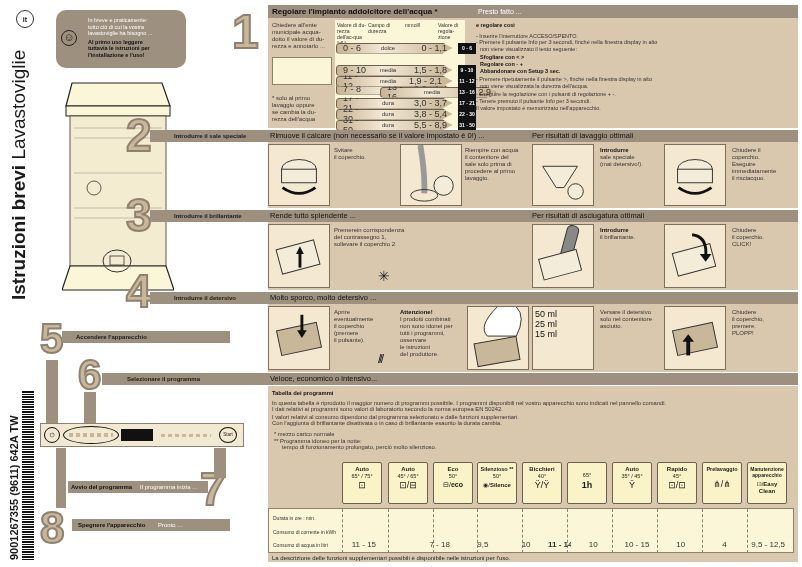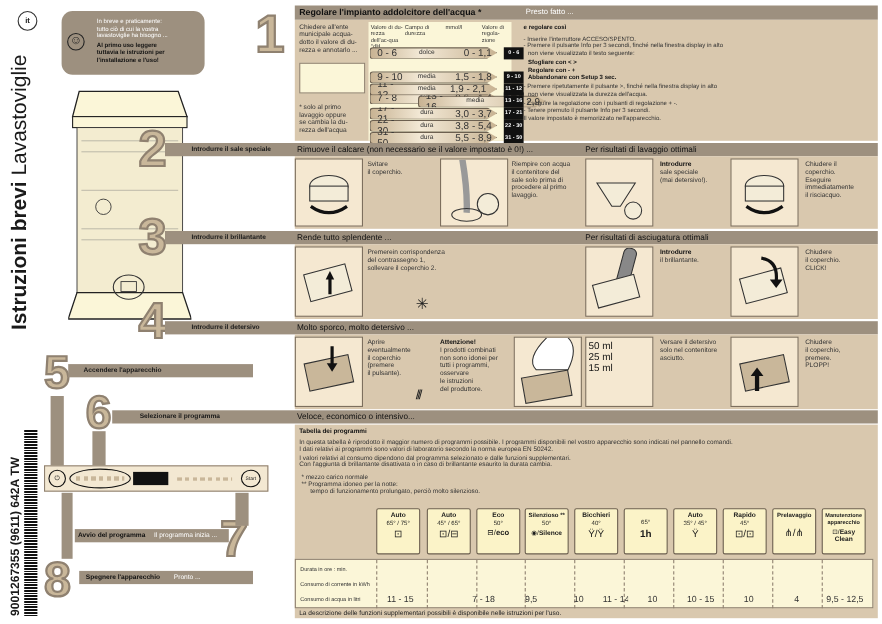--- a/index.html
+++ b/index.html
@@ -422,20 +422,20 @@
 </div>
 <div class="prow" style="top:525px;">
   <div class="lbl">Consumo di corrente in kWh</div>
 </div>
 <div class="prow" style="top:538px;">
   <div class="lbl">Consumo di acqua in litri</div>
   <div class="v" style="width:45px;">11 - 15</div>
   <div class="v" style="width:45px;margin-left:32px;">7 - 18</div>
   <div class="v" style="width:44px;">9,5</div>
   <div class="v" style="width:45px;">10</div>
-  <div class="v" style="width:24px;">11 - 14</div>
+  <div class="v" style="width:24px;font-weight:bold;">11 - 14</div>
   <div class="v" style="width:45px;">10</div>
   <div class="v" style="width:45px;">10 - 15</div>
   <div class="v" style="width:45px;">10</div>
   <div class="v" style="width:45px;">4</div>
   <div class="v" style="width:45px;">9,5 - 12,5</div>
 </div>
 <div class="abs" style="left:272px;top:555px;font-size:6px;color:#222;">La descrizione delle funzioni supplementari possibili è disponibile nelle istruzioni per l'uso.</div>
 
 </body></html>

